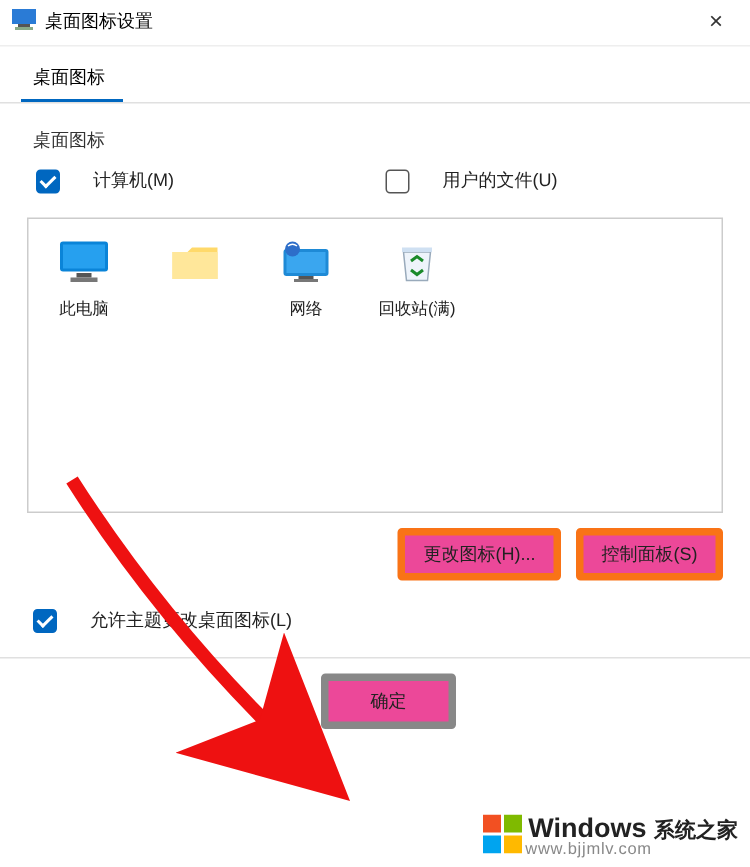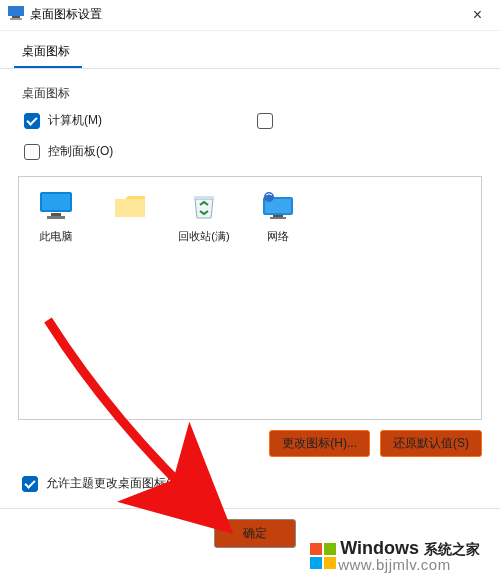--- a/index.html
+++ b/index.html
@@ -45,80 +45,80 @@
   .content { padding: 10px 18px 0 18px; }
   .group-label { color:#333; padding: 6px 0 8px 4px; }
   .checkbox-grid {
     display:grid;
     grid-template-columns: 1fr 1fr;
     row-gap: 14px;
     column-gap: 8px;
     padding: 2px 0 6px 6px;
     margin-bottom:10px;
   }
-  label.cb { display:flex; align-items:center; gap:8px; color:#222; }
+  label.cb { display:flex; align-items:center; gap:22px; color:#222; }
   .cb-box {
     width:16px; height:16px; border:1px solid #555; border-radius:3px;
     display:flex; align-items:center; justify-content:center;
     background:#fff;
   }
   .cb-box.checked { background:#0067c0; border-color:#0067c0; }
   .cb-box.checked::after {
     content:""; width:4px; height:8px; border:2px solid #fff;
     border-top:none; border-left:none; transform: translateY(-1px) rotate(45deg);
   }
   .icon-panel {
     border:1px solid #ccc;
-    height:244px;
+    height:197px;
     padding:14px 0 0 0;
     display:flex;
     gap:0;
     align-items:flex-start;
   }
   .ico-item {
     width:74px;
     display:flex;
     flex-direction:column;
     align-items:center;
     gap:8px;
     font-size:11px;
     color:#222;
   }
   .ico-item .ic { width:34px; height:30px; display:flex; align-items:center; justify-content:center; }
   .btn-row {
     display:flex; justify-content:flex-end; gap:10px;
     padding:10px 0 4px 0;
   }
   .btn {
-    border:1px solid #f97316; background:#c2410c; color:#222;
+    border:5px solid #f97316; background:#ec4899; color:#222;
     padding:4px 12px; border-radius:3px; font-size:12px;
   }
   .allow-row { padding:14px 0 0 4px; }
   hr.sep { border:none; border-top:1px solid #e0e0e0; margin:16px -18px 0 -18px;}
   .bottom-row {
     display:flex; justify-content:flex-start; gap:12px;
     padding:10px 0 0 196px;
   }
   .btn.ok { padding:5px 28px; border-color:#888;text-align:center;}
   
   .arrow-svg {
     position:absolute;
     left:38px; top:310px;
     pointer-events:none;
   }
   
   .watermark {
     position:absolute;
-    right:20px; bottom:6px;
-    display:flex; align-items:center; gap:4px;
+    right:8px; bottom:6px;
+    display:flex; gap:4px;
     font-weight:bold; font-size:18px;
   }
   .watermark .win-ic { width:26px; height:26px; }
   .wm-black { color:#222; }
-  .wm-sub { font-size:15px; color:#888; font-weight:normal; letter-spacing:0.5px; margin-left:-2px;}
+  .wm-sub { font-size:11px; color:#888; font-weight:normal; letter-spacing:0.5px; margin-left:-2px;}
   .wm-col { display:flex; flex-direction:column; line-height:1;}
 </style>
 </head>
 <body>
 
 <div class="titlebar">
   <span class="title-icon">
     <svg width="16" height="14">
         <rect x="0" y="0" width="16" height="10" fill="#2a7bd6"></rect>
         <rect x="4" y="10" width="8" height="2" fill="#555"></rect>
@@ -137,24 +137,21 @@
 
   <div class="group-label">桌面图标</div>
 
   <div class="checkbox-grid">
     <label class="cb">
       <span class="cb-box checked"></span>
       <span>计算机(M)</span>
     </label>
     <label class="cb">
       <span class="cb-box"></span>
-    </label>
-    <label class="cb">
-      <span class="cb-box"></span>
-      <span>控制面板(O)</span>
+      <span>用户的文件(U)</span>
     </label>
   </div>
 
   <div class="icon-panel">
     <div class="ico-item">
       <span class="ic">
         <svg width="34" height="30">
             <rect x="1" y="1" width="32" height="20" rx="2" fill="#0a84d8"></rect>
             <rect x="3" y="3" width="28" height="16" fill="#26a0ef"></rect>
             <rect x="12" y="22" width="10" height="3" fill="#555"></rect>
@@ -164,49 +161,49 @@
       <span>此电脑</span>
     </div>
     <div class="ico-item">
       <span class="ic">
         <svg width="34" height="30">
             <path d="M2 8 L12 8 L15 5 L32 5 L32 26 L2 26 Z" fill="#ffd96a"></path>
             <path d="M2 8 L32 8 L32 26 L2 26 Z" fill="#ffe79a"></path>
           </svg>
       </span>
       <span> </span>
-    </div>
-    <div class="ico-item">
-      <span class="ic">
-        <svg width="30" height="30">
-            <path d="M6 8 L24 8 L22 27 L8 27 Z" fill="#eef4fb" stroke="#9ab" stroke-width="1"></path>
-            <rect x="5" y="5" width="20" height="3" fill="#cfe0f2"></rect>
-            <path d="M11 14 l4 -3 l4 3 M11 20 l4 3 l4 -3" stroke="#1a8a2a" stroke-width="2" fill="none"></path>
-          </svg>
-      </span>
-      <span>回收站(满)</span>
     </div>
     <div class="ico-item">
       <span class="ic">
         <svg width="34" height="30">
             <rect x="2" y="6" width="30" height="18" rx="2" fill="#1e8ad6"></rect>
             <rect x="4" y="8" width="26" height="14" fill="#3aa6ef"></rect>
             <circle cx="8" cy="6" r="5" fill="#2d6ec9"></circle>
             <path d="M5 4 a5 5 0 0 1 6 0" stroke="#fff" stroke-width="1" fill="none"></path>
             <rect x="12" y="24" width="10" height="2" fill="#555"></rect>
             <rect x="9" y="26" width="16" height="2" fill="#777"></rect>
           </svg>
       </span>
       <span>网络</span>
     </div>
+    <div class="ico-item">
+      <span class="ic">
+        <svg width="30" height="30">
+            <path d="M6 8 L24 8 L22 27 L8 27 Z" fill="#eef4fb" stroke="#9ab" stroke-width="1"></path>
+            <rect x="5" y="5" width="20" height="3" fill="#cfe0f2"></rect>
+            <path d="M11 14 l4 -3 l4 3 M11 20 l4 3 l4 -3" stroke="#1a8a2a" stroke-width="2" fill="none"></path>
+          </svg>
+      </span>
+      <span>回收站(满)</span>
+    </div>
   </div>
 
   <div class="btn-row">
     <button class="btn">更改图标(H)...</button>
-    <button class="btn">还原默认值(S)</button>
+    <button class="btn">控制面板(S)</button>
   </div>
 
   <div class="allow-row">
     <label class="cb">
       <span class="cb-box checked"></span>
       <span>允许主题更改桌面图标(L)</span>
     </label>
   </div>
 
   <hr class="sep">

